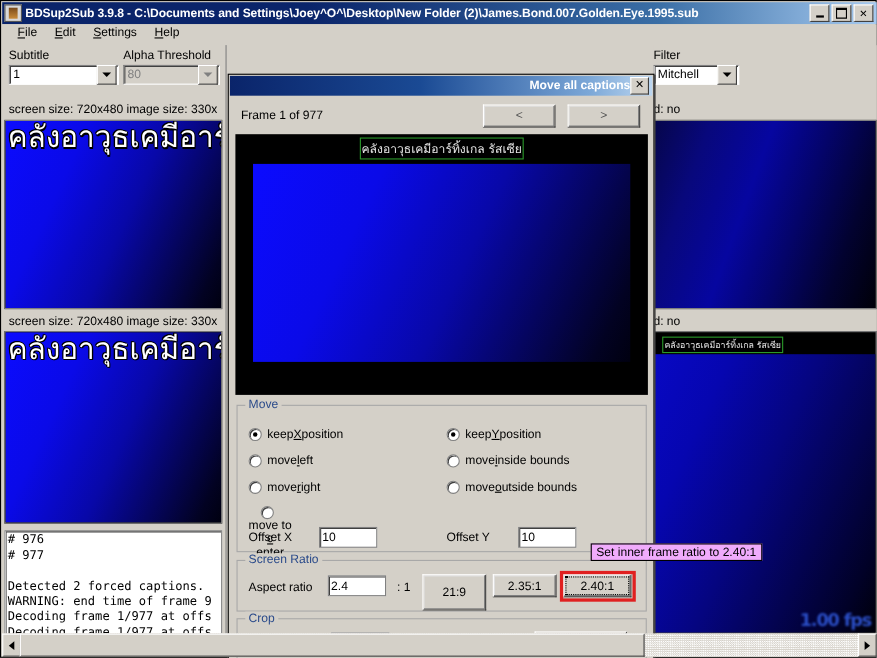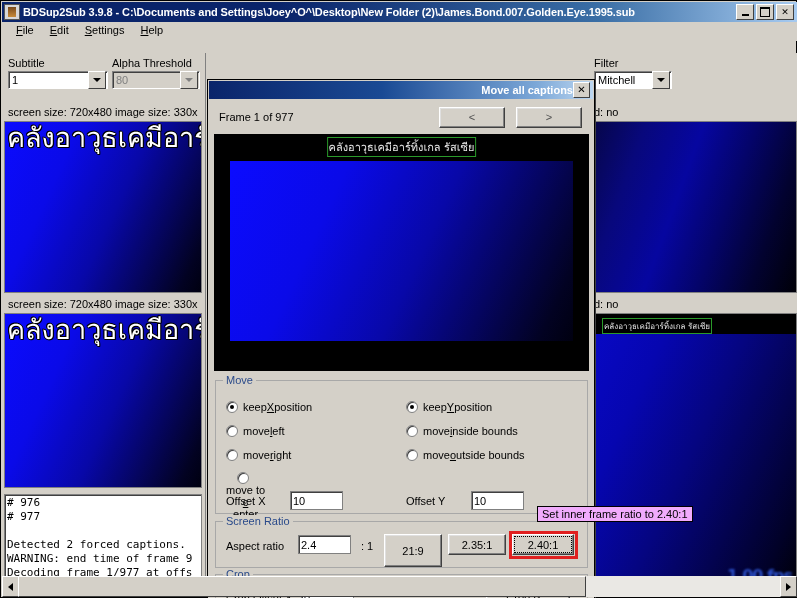--- a/index.html
+++ b/index.html
@@ -31,21 +31,21 @@
   .tb-btn .min{width:7px;height:2px;background:#000;margin-top:5px;}
   .tb-btn .max{width:8px;height:7px;border:1px solid #000;border-top-width:2px;}
 
   
   .menubar{position:absolute;left:1px;top:21px;width:795px;height:19px;
     background:#d4d0c8;display:flex;padding-left:6px;box-sizing:border-box;}
   .menu-item{padding:2px 8px;font-size:11px;color:#000;cursor:default;}
   .menu-item u{text-decoration:underline;}
 
   
-  .content{position:absolute;left:1px;top:52px;width:795px;height:535px;background:#d4d0c8;}
+  .content{position:absolute;left:1px;top:40px;width:795px;height:535px;background:#d4d0c8;}
 
   
   .leftpanel{position:absolute;left:0px;top:0px;width:204px;height:535px;
     background:#d4d0c8;border-right:1px solid #808080;box-sizing:border-box;overflow:hidden;}
   .fieldgrp{position:absolute;}
   .fieldlbl{font-size:11px;color:#000;margin-bottom:2px;}
   .combo{height:18px;background:#fff;border:1px solid #808080;
     border-right-color:#fff;border-bottom-color:#fff;
     box-shadow:inset 1px 1px 0 #404040;
     display:flex;align-items:center;box-sizing:border-box;}

